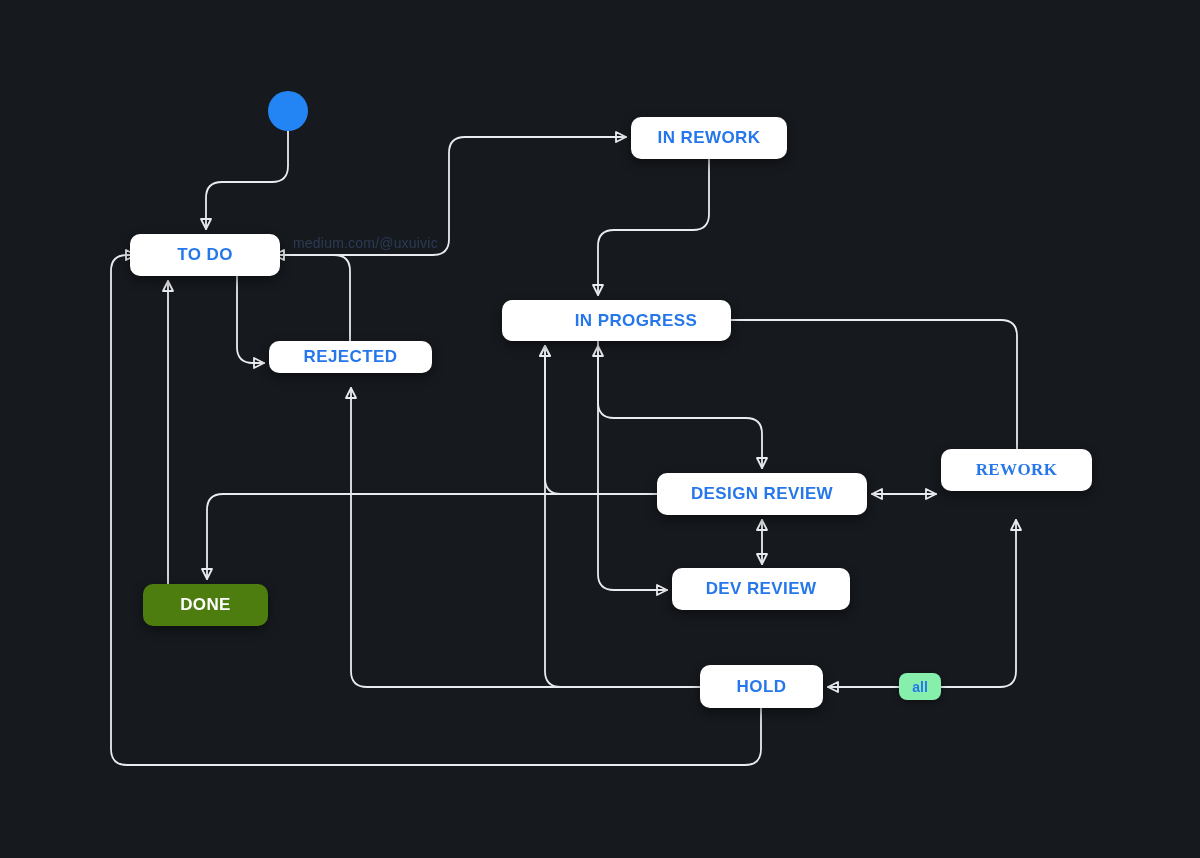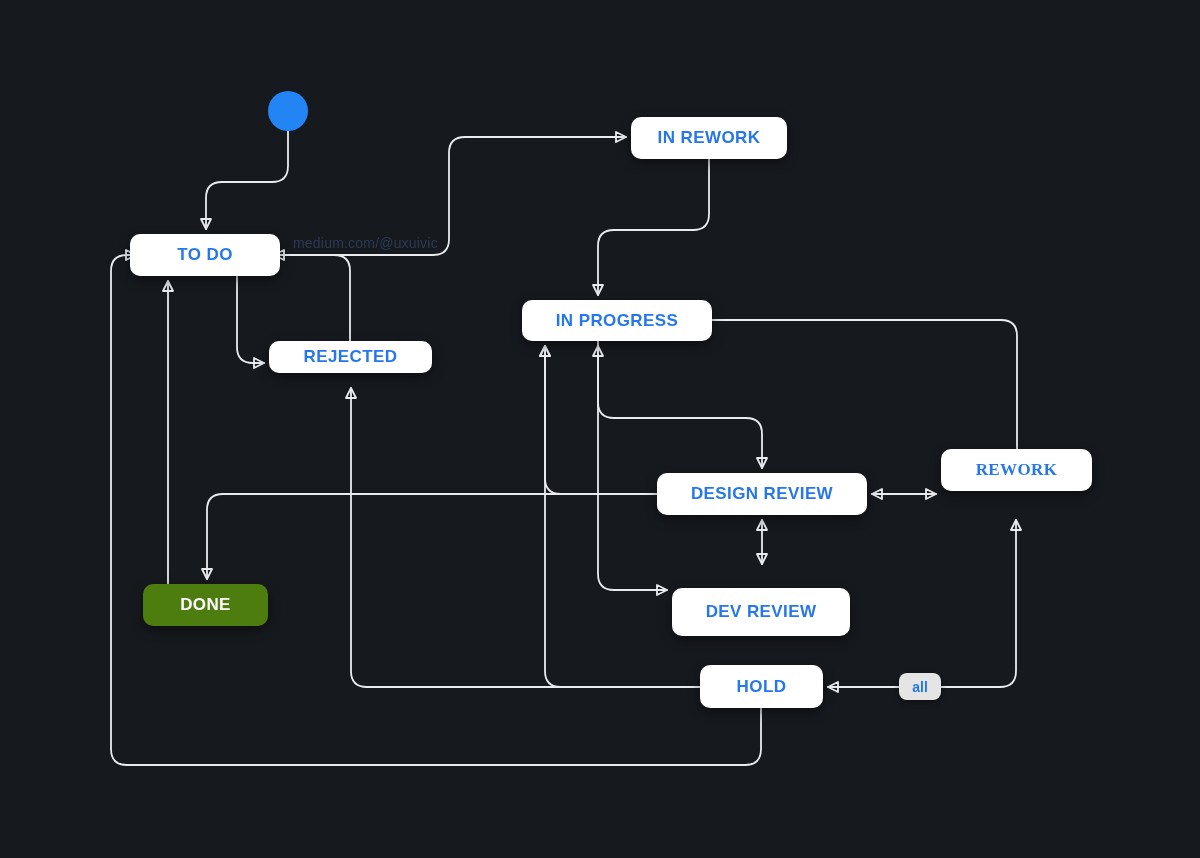--- a/index.html
+++ b/index.html
@@ -25,21 +25,21 @@
     white-space:nowrap;
   }
   .node.primary{background:#4d7c0f;color:#ffffff;}
   .start-circle{
     position:absolute;
     width:40px;height:40px;border-radius:50%;
     background:#2385f4;
   }
   .edge-label{
     position:absolute;
-    background:#e5e5e5;
+    background:#86efac;
     border-radius:8px;
     display:flex;align-items:center;justify-content:center;
     color:#2677ec;font-weight:600;font-size:14px;
     box-shadow:0 2px 6px rgba(0,0,0,0.4);
   }
   .watermark{
     position:absolute;
     left:293px;top:235px;
     color:#2b3b55;
     font-size:14px;
@@ -96,29 +96,29 @@
 
     <path d="M828,687 L1000,687 Q1016,687 1016,671 L1016,520" marker-start="url(#arrRev)" marker-end="url(#arr)"></path>
   </svg>
 
   <div class="start-circle" style="left:268px;top:91px;"></div>
 
   <div class="node" style="left:130px;top:234px;width:150px;height:42px;">TO DO</div>
 
   <div class="node" style="left:631px;top:117px;width:156px;height:42px;">IN REWORK</div>
 
-  <div class="node" style="left:522px;top:300px;width:190px;height:41px;">IN PROGRESS</div>
+  <div class="node" style="left:502px;top:300px;width:190px;height:41px;padding-left:39px;">IN PROGRESS</div>
 
   <div class="node" style="left:269px;top:341px;width:163px;height:32px;">REJECTED</div>
 
   <div class="node" style="left:657px;top:473px;width:210px;height:42px;">DESIGN REVIEW</div>
 
   <div class="node" style="left:941px;top:449px;width:151px;height:42px;font-family:Liberation Serif, serif;">REWORK</div>
 
-  <div class="node" style="left:672px;top:588px;width:178px;height:48px;">DEV REVIEW</div>
+  <div class="node" style="left:672px;top:568px;width:178px;height:42px;">DEV REVIEW</div>
 
   <div class="node primary" style="left:143px;top:584px;width:125px;height:42px;">DONE</div>
 
   <div class="node" style="left:700px;top:665px;width:123px;height:43px;">HOLD</div>
 
   <div class="edge-label" style="left:899px;top:673px;width:42px;height:27px;">all</div>
 
   <div class="watermark">medium.com/@uxuivic</div>
 
 </div>

